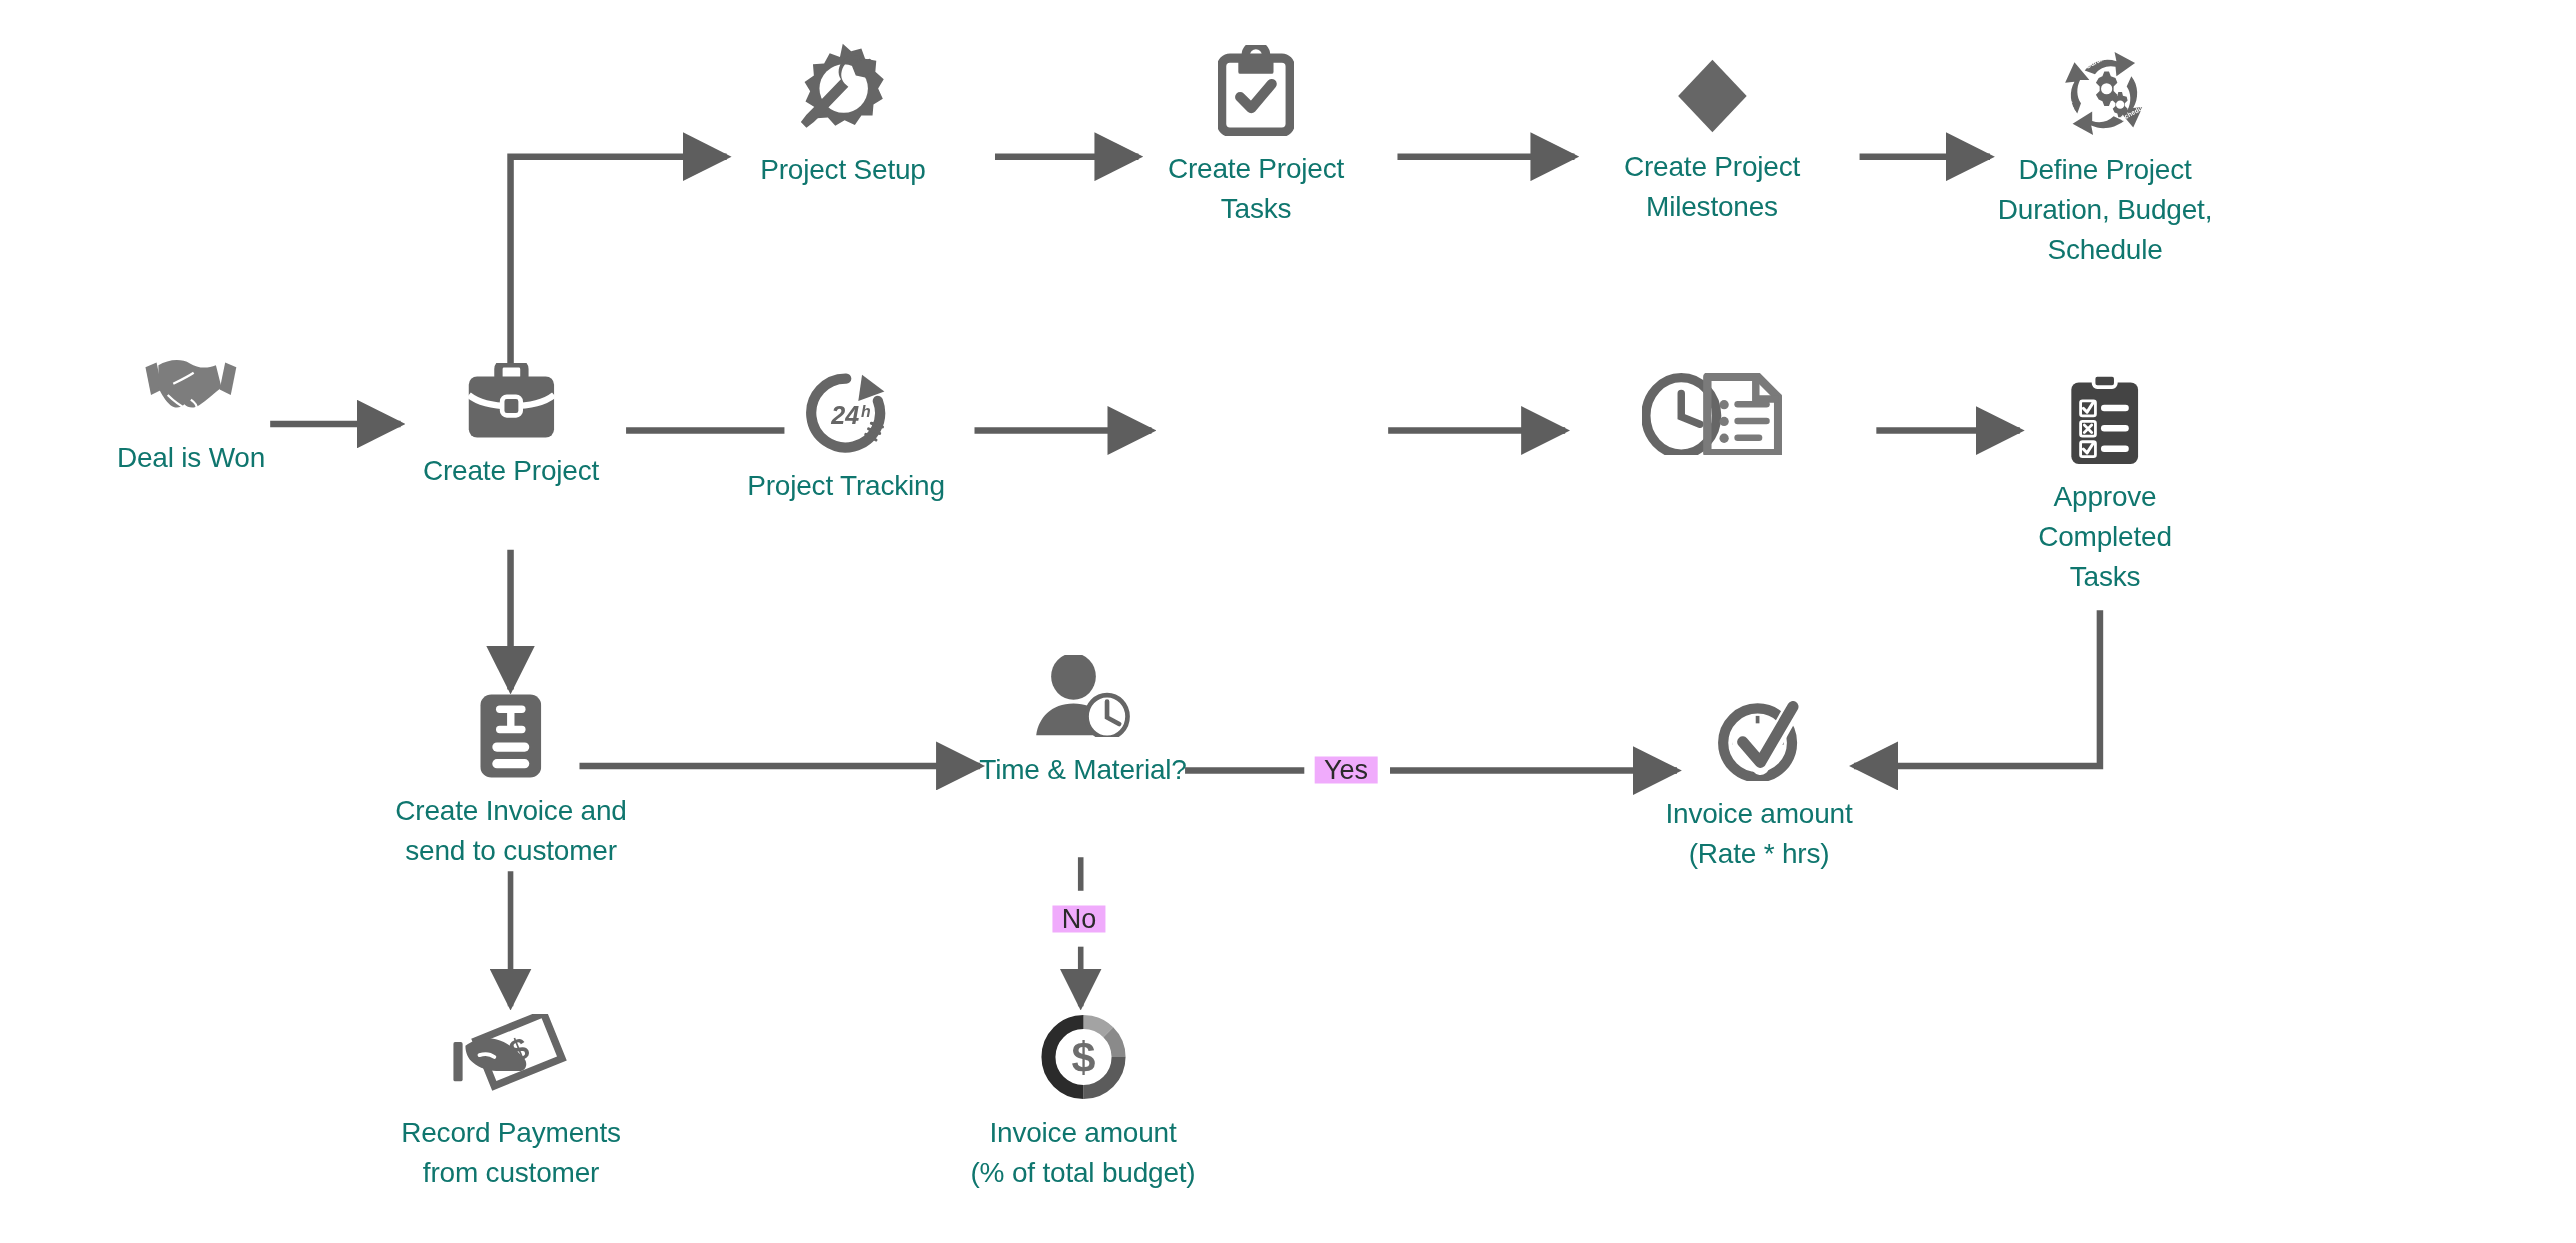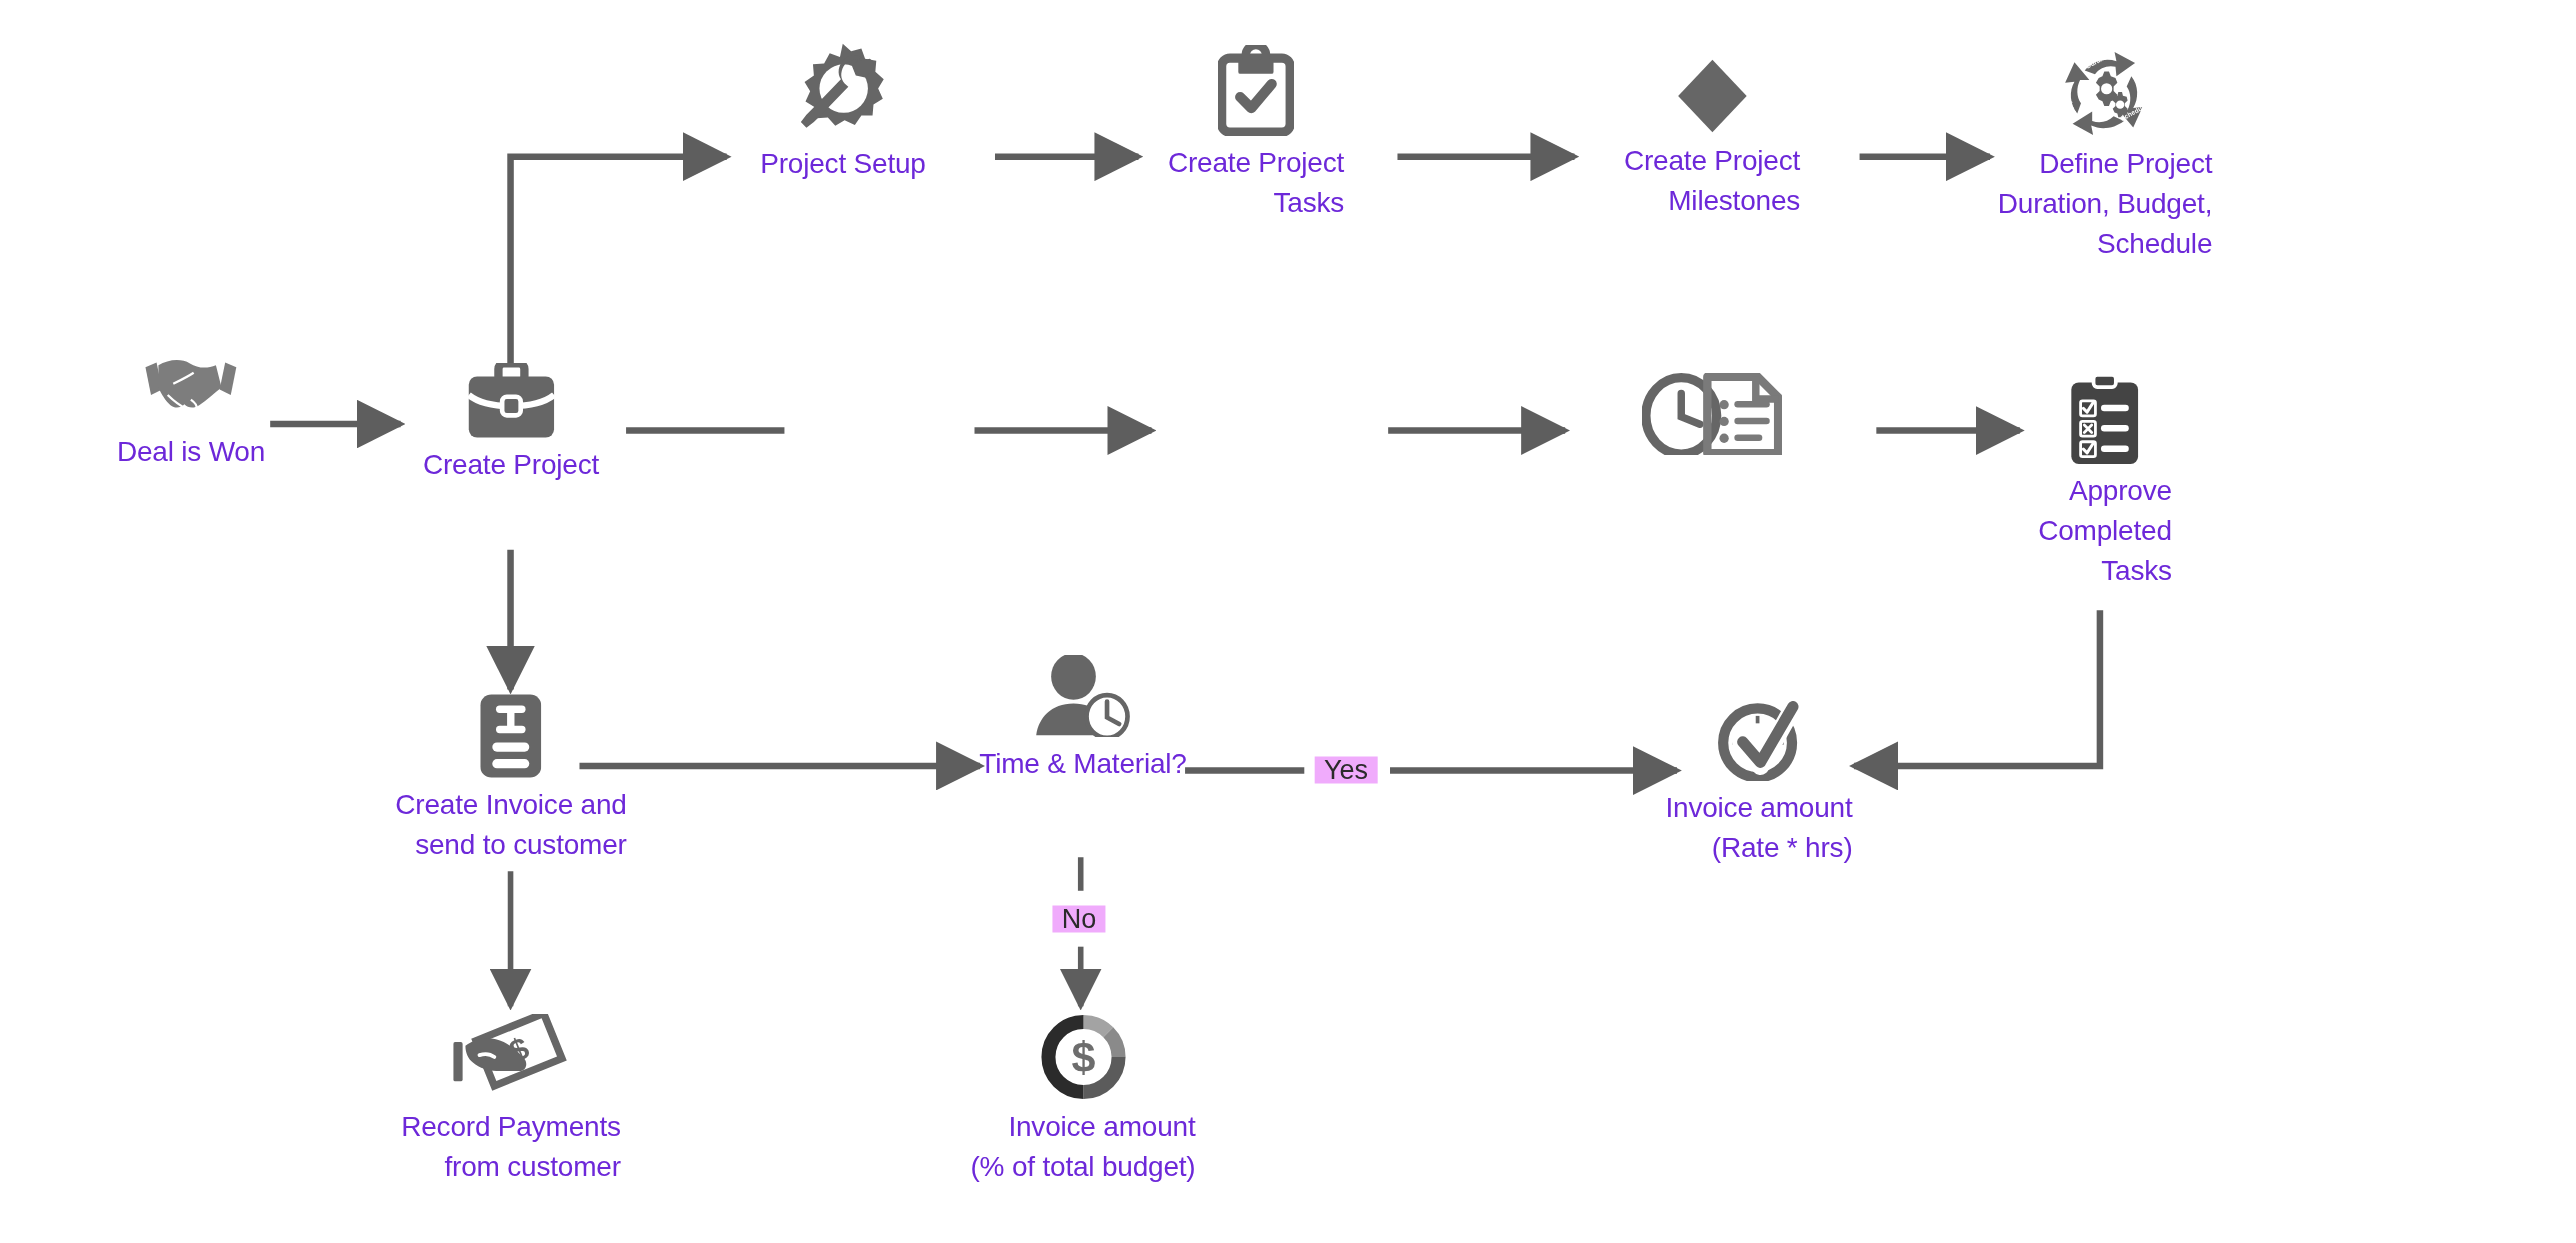--- a/index.html
+++ b/index.html
@@ -31,25 +31,25 @@
     align-items: center;
     transform: translateX(-50%);
   }
   .node-icon {
     display: flex;
     align-items: flex-end;
     justify-content: center;
     line-height: 0;
   }
   .node-label {
-    margin-top: 7px;
-    color: #6d28d9;
+    margin-top: 13px;
+    color: #0f766e;
     font-size: 28px;
     line-height: 1.42;
-    text-align: right;
+    text-align: center;
     white-space: pre-line;
     letter-spacing: -0.2px;
   }
   .edge-label {
     position: absolute;
     transform: translate(-50%, -50%);
     color: #2b2b2b;
     font-size: 27px;
     background: #f0abfc;
     padding: 0 9.3px;
@@ -218,20 +218,36 @@
           <text transform="translate(70,78) rotate(-28)">Schedule</text>
           <text transform="translate(21,69) rotate(-118)">Project</text>
         </g>
       </svg>
     </div>
     <div class="node-label">Define Project
 Duration, Budget,
 Schedule</div>
   </div>
 
+  <div class="node" style="left:846px; top:373px;">
+    <div class="node-icon" style="height:80px;">
+      <svg width="84" height="80" viewBox="0 0 90 86" xmlns="http://www.w3.org/2000/svg">
+        <path d="M45 6 A37 37 0 1 0 79 30" fill="none" stroke="#666666" stroke-width="11" stroke-linecap="round"></path>
+        <path d="M62 2 L86 20 L58 30 Z" fill="#666666"></path>
+        <text x="44" y="55" font-family="Liberation Sans, sans-serif" font-size="27" font-weight="bold" font-style="italic" fill="#666666" text-anchor="middle">24</text>
+        <text x="66" y="47" font-family="Liberation Sans, sans-serif" font-size="17" font-weight="bold" font-style="italic" fill="#666666" text-anchor="middle">h</text>
+        <g stroke="#666666" stroke-width="3.2" stroke-linecap="round">
+          <line x1="72" y1="54" x2="84" y2="58"></line>
+          <line x1="69" y1="60" x2="81" y2="65"></line>
+          <line x1="66" y1="66" x2="77" y2="72"></line>
+        </g>
+      </svg>
+    </div>
+    <div class="node-label">Project Tracking</div>
+  </div>
 
 
   <div class="node" style="left:1712px; top:373px;">
     <div class="node-icon" style="height:82px;">
       <svg width="140" height="82" viewBox="0 0 150 88" xmlns="http://www.w3.org/2000/svg">
         <ellipse cx="42" cy="46" rx="38" ry="41" fill="none" stroke="#666666" stroke-width="10"></ellipse>
         <path d="M42 22 L42 47 L62 55" fill="none" stroke="#666666" stroke-width="8" stroke-linecap="round"></path>
         <path d="M70 4 L124 4 L146 26 L146 86 L70 86 Z" fill="none" stroke="#7a7a7a" stroke-width="9" stroke-linejoin="round"></path>
         <path d="M122 4 L122 28 L146 28" fill="none" stroke="#7a7a7a" stroke-width="8"></path>
         <g fill="#7a7a7a">

